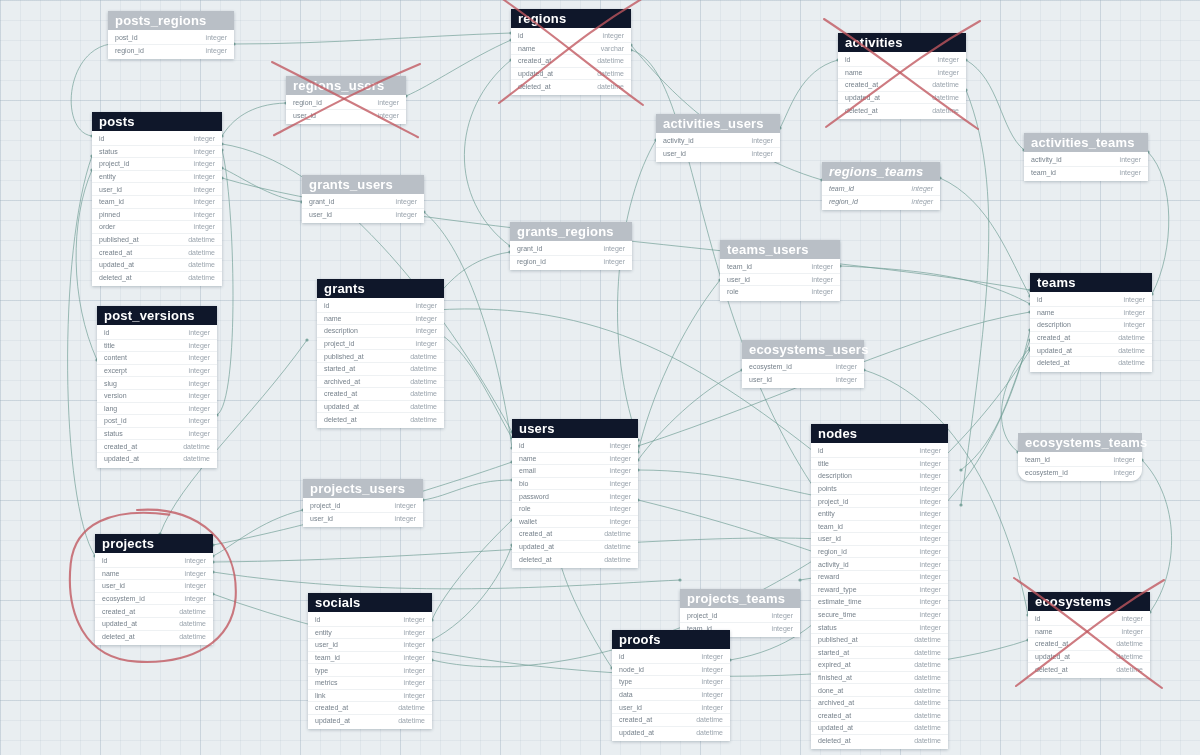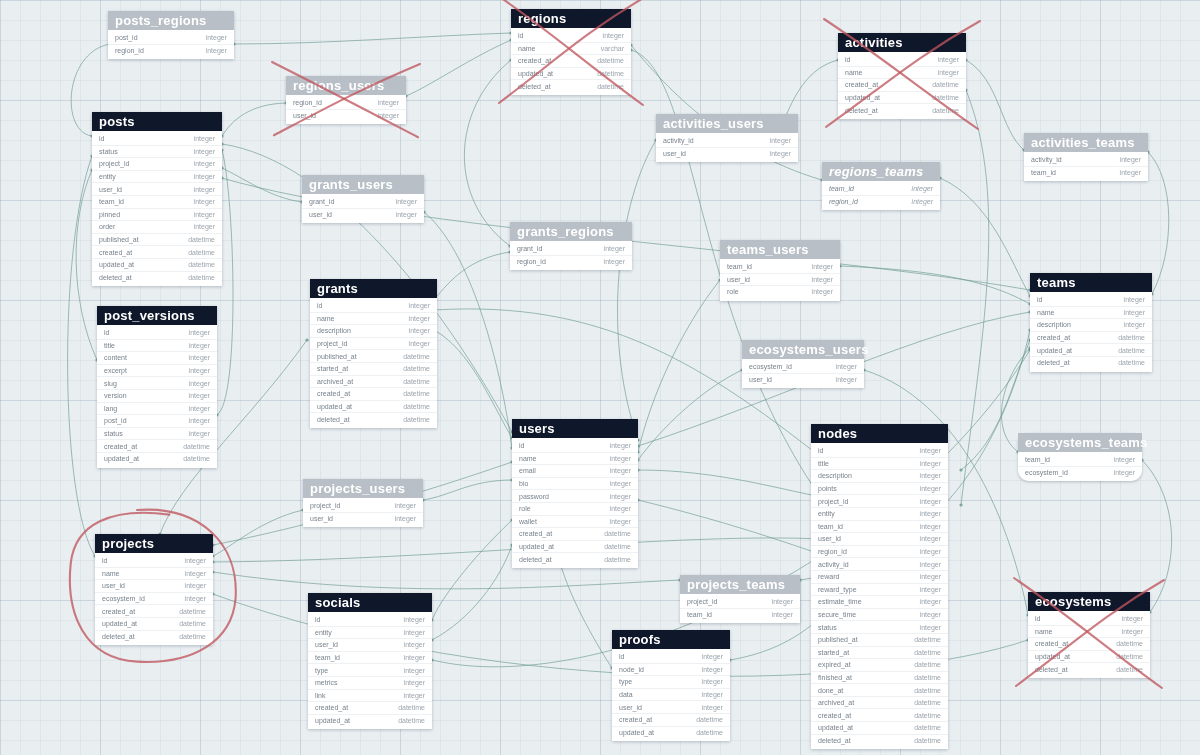--- a/index.html
+++ b/index.html
@@ -333,21 +333,21 @@
         <div class="trow">
           <span class="fname">updated_at</span>
           <span class="ftype">datetime</span>
         </div>
         <div class="trow">
           <span class="fname">deleted_at</span>
           <span class="ftype">datetime</span>
         </div>
       </div>
     </div>
-    <div class="table t-join" style="left: 656px; top: 114px; width: 142px;">
+    <div class="table t-join" style="left: 656px; top: 114px; width: 124px;">
       <div class="thead">
         <span>activities_users</span>
       </div>
       <div class="tbody">
         <div class="trow">
           <span class="fname">activity_id</span>
           <span class="ftype">integer</span>
         </div>
         <div class="trow">
           <span class="fname">user_id</span>
@@ -509,21 +509,21 @@
         <div class="trow">
           <span class="fname">created_at</span>
           <span class="ftype">datetime</span>
         </div>
         <div class="trow">
           <span class="fname">updated_at</span>
           <span class="ftype">datetime</span>
         </div>
       </div>
     </div>
-    <div class="table t-entity" style="left: 310px; top: 279px; width: 127px;">
+    <div class="table t-entity" style="left: 317px; top: 279px; width: 127px;">
       <div class="thead">
         <span>grants</span>
       </div>
       <div class="tbody">
         <div class="trow">
           <span class="fname">id</span>
           <span class="ftype">integer</span>
         </div>
         <div class="trow">
           <span class="fname">name</span>
@@ -786,21 +786,21 @@
         <div class="trow">
           <span class="fname">updated_at</span>
           <span class="ftype">datetime</span>
         </div>
         <div class="trow">
           <span class="fname">deleted_at</span>
           <span class="ftype">datetime</span>
         </div>
       </div>
     </div>
-    <div class="table t-join" style="left: 680px; top: 575px; width: 120px; text-align: center;">
+    <div class="table t-join" style="left: 680px; top: 589px; width: 120px; text-align: center;">
       <div class="thead">
         <span>projects_teams</span>
       </div>
       <div class="tbody">
         <div class="trow">
           <span class="fname">project_id</span>
           <span class="ftype">integer</span>
         </div>
         <div class="trow">
           <span class="fname">team_id</span>

